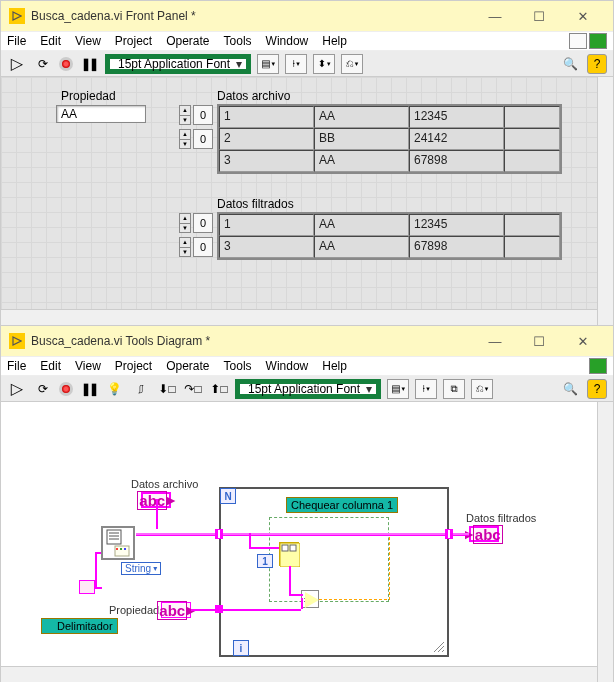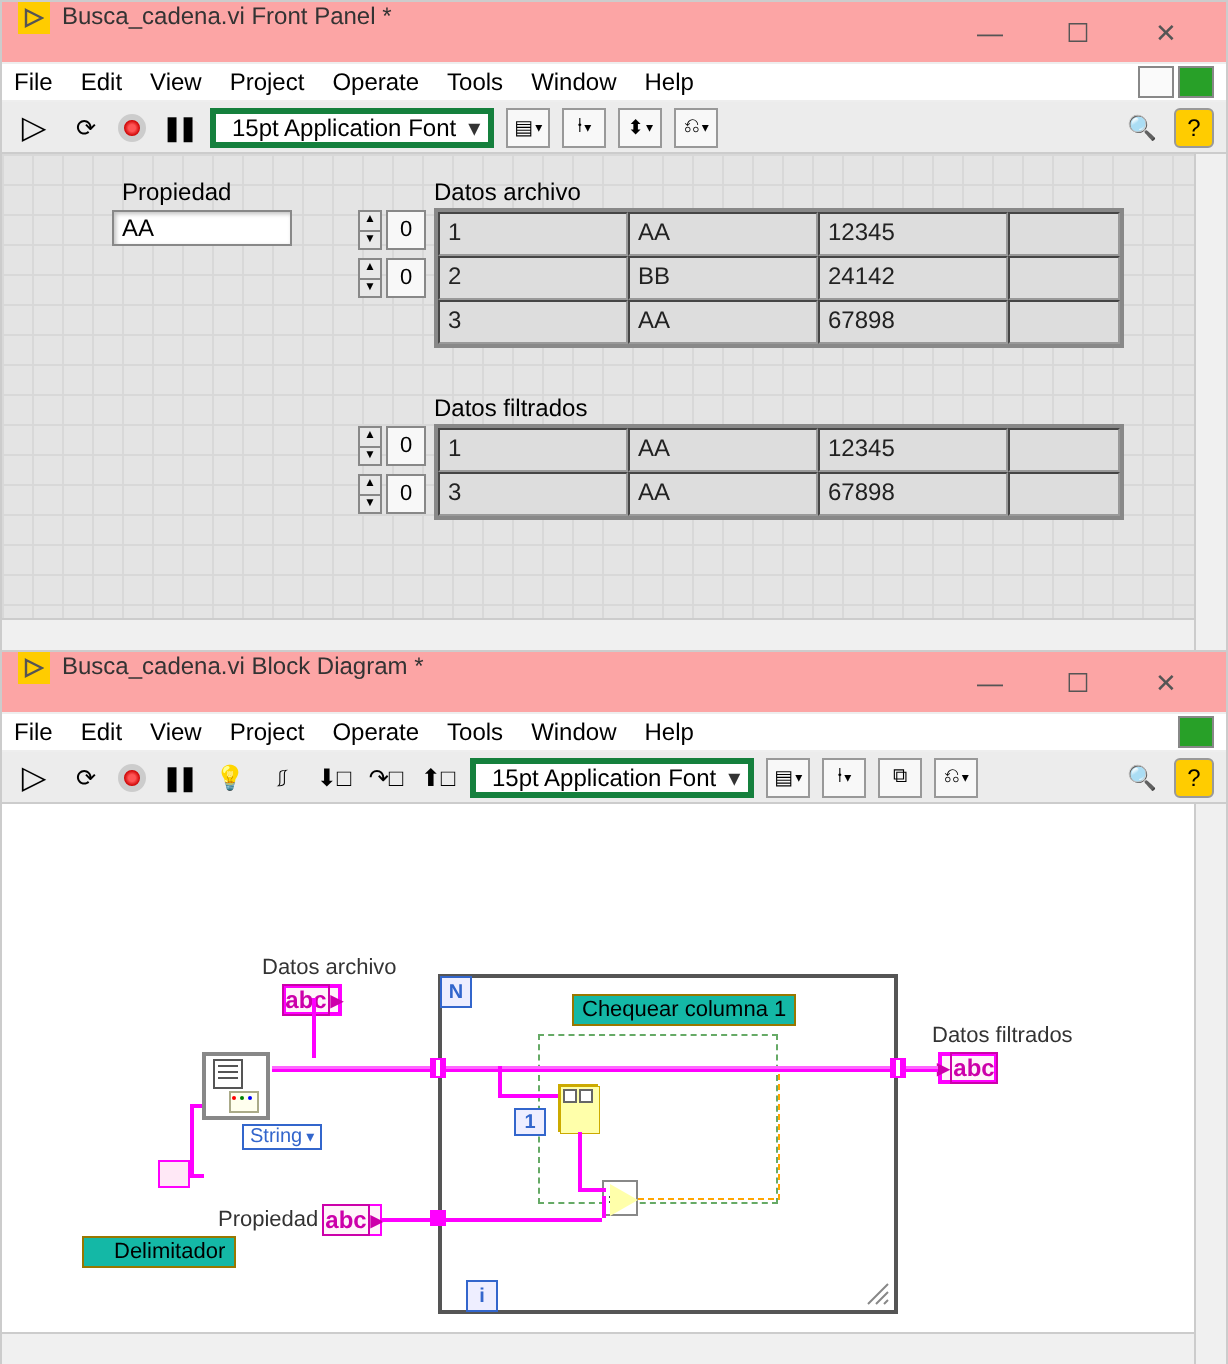--- a/index.html
+++ b/index.html
@@ -2,38 +2,38 @@
 <html><head>
 <meta charset="utf-8">
 <style>
   * { box-sizing: border-box; margin: 0; padding: 0; font-family: Tahoma, Arial, sans-serif; }
   body { background: #fff; width: 614px; height: 682px; overflow: hidden; }
   .window { border: 1px solid #ccc; background: #fff; position: relative; }
   .w1 { width: 614px; height: 325px; }
   .w2 { width: 614px; height: 357px; }
 
   
-  .titlebar { height: 30px; display: flex; align-items: flex-start; padding: 0 8px; background:#fca5a5; font-size:12px; color:#333;}
+  .titlebar { height: 30px; display: flex; align-items: center; padding: 0 8px; background:#fef9c3; font-size:12px; color:#333;}
   .titlebar .appicon { width:16px; height:16px; background:#ffcc00; display:flex; align-items:center; justify-content:center; margin-right:6px;}
   .titlebar .appicon svg{stroke:#555;}
   .titlebar .gap{flex:1;}
   .winbtn{ width:44px; height:30px; display:flex; align-items:center; justify-content:center; color:#555; font-size:13px;}
 
   
   .menubar{height:20px; border-top:1px solid #eee; border-bottom:1px solid #eee; display:flex; align-items:center; padding:0 6px; font-size:12px; gap:14px;}
   .menubar span{cursor:default;}
   .menubar .right{margin-left:auto; display:flex; gap:2px;}
   .asgnbox{width:18px;height:16px;border:1px solid #888;background:#fafafa;}
 
   
   .toolbar{height:26px; border-bottom:1px solid #ccc; background:#ececec; display:flex; align-items:center; padding:0 6px; gap:6px; font-size:12px;}
   .tbtn{width:20px;height:20px;display:flex;align-items:center;justify-content:center;border:1px solid transparent;}
   .tbtn.rec{border-radius:50%;width:14px;height:14px;border:3px solid #ccc;background:radial-gradient(#f55 30%, #c00 70%);}
   .tbtn.pause{letter-spacing:-2px;font-weight:bold;}
-  .fontsel{display:flex;align-items:center;border:3px solid #15803d;background:#fff;height:20px;padding:0 4px 0 8px;}
+  .fontsel{display:flex;align-items:center;border:5px solid #15803d;background:#fff;height:20px;padding:0 4px 0 8px;}
   .fontsel .caret{margin-left:6px;color:#333;}
   .iconbtn{width:22px;height:20px;border:1px solid #999;background:#f8f8f8;display:flex;align-items:center;justify-content:center;font-size:10px;}
   .iconbtn .caret{font-size:7px;margin-left:1px;}
   .toolgap{flex:1;}
 
   
   .fp-canvas{position:relative;height:248px;background:#e4e4e4;background-image:linear-gradient(#d8d8d8 1px,transparent 1px),linear-gradient(90deg,#d8d8d8 1px,transparent 1px);background-size:15px 15px;overflow:hidden;}
 
   .lbl{position:absolute;font-size:12px;color:#000;}
   .propinput{position:absolute;background:#fff;border:1px solid #888;box-shadow:inset 1px 1px 2px rgba(0,0,0,.25);padding:2px 4px;font-size:12px;width:90px;height:18px;}
@@ -46,21 +46,21 @@
 
   .tbl{position:absolute;display:flex;flex-direction:column;background:#bfbfbf;border:2px solid #888;box-shadow:inset 3px 3px 6px rgba(0,0,0,.25), inset -2px -2px 4px rgba(255,255,255,.7);}
   .tbl-row{display:flex;}
   .tbl-cell{width:95px;height:22px;border:1px inset #999;background:#ddd;padding:2px 4px;font-size:12px;color:#222;}
   .tbl-cell.narrow{width:56px;}
 
   
   .bd-canvas{position:relative;height:280px;background:#fff;}
   .bd-lbl{position:absolute;font-size:11px;color:#333;}
   .pinknode{border:1px solid magenta;background:#fff4fa;}
-  .termstr{display:flex;align-items:center;justify-content:center;font-size:12px;font-weight:bold;color:#cc00aa;}
+  .termstr{display:flex;align-items:center;justify-content:center;font-size:15px;font-weight:bold;color:#cc00aa;}
   .yelbox{position:absolute;border:1px solid #997700;background:#14b8a6;font-size:11px;padding:1px 4px;}
   .loop{position:absolute;border:2px solid #555;}
   .looplabel{position:absolute;width:16px;height:16px;border:1px solid #3366cc;background:#eef;color:#3366cc;display:flex;align-items:center;justify-content:center;font-size:10px;font-weight:bold;}
   .wire{position:absolute;background:magenta;}
   .wire.h{height:2px;}
   .wire.v{width:2px;}
   .wire.dash{background:repeating-linear-gradient(90deg,orange 0 3px,transparent 3px 5px);height:1px;}
   .wire.dashv{background:repeating-linear-gradient(0deg,orange 0 3px,transparent 3px 5px);width:1px;}
   .greenbox{position:absolute;border:1px dashed #6a6;}
   .greennode{position:absolute;border:1px solid #ccaa00;background:#ffffaa;width:20px;height:24px;}
@@ -203,21 +203,21 @@
   </div>
 </div>
 
 <div class="window w2">
   <div class="titlebar">
     <div class="appicon">
         <svg width="10" height="10" viewBox="0 0 10 10" fill="none">
           <path d="M1 1 L9 5 L1 9 Z" stroke="#555" stroke-width="1.2"></path>
         </svg>
       </div>
-    <span>Busca_cadena.vi Block Diagram *</span>
+    <span>Busca_cadena.vi Tools Diagram *</span>
     <div class="gap"></div>
     <div class="winbtn">—</div>
     <div class="winbtn">☐</div>
     <div class="winbtn close">✕</div>
   </div>
 
   <div class="menubar">
     <span>File</span>
     <span>Edit</span>
     <span>View</span>

